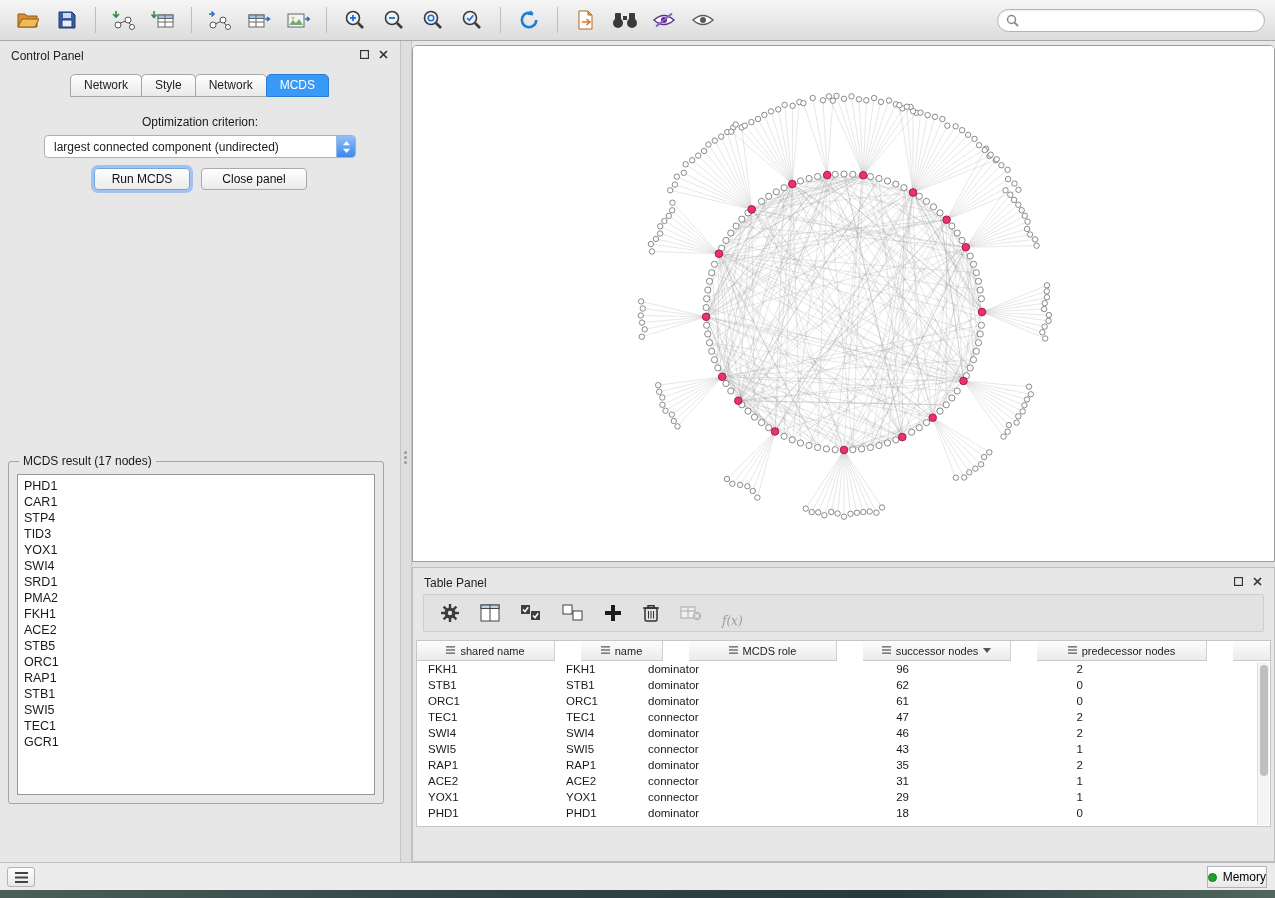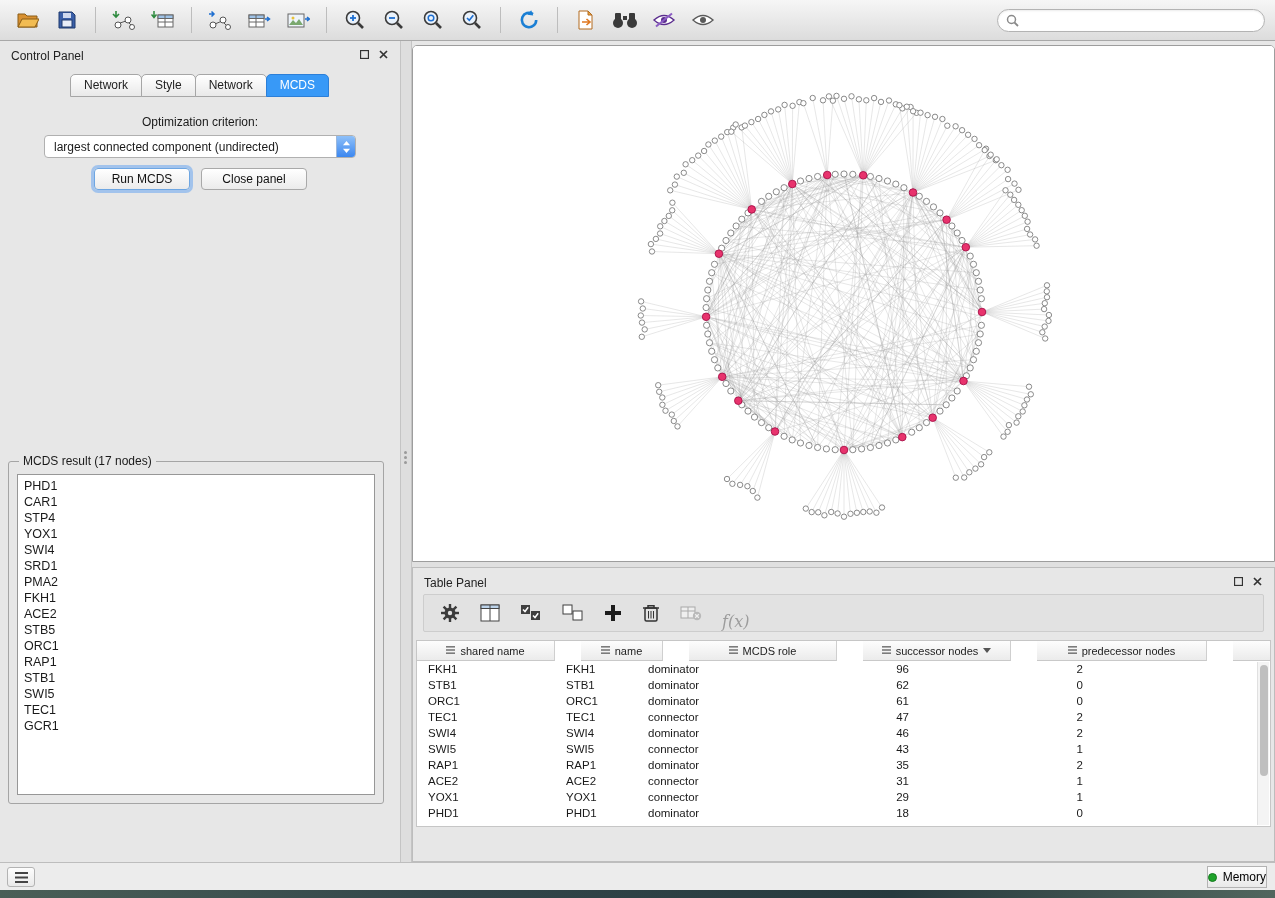--- a/index.html
+++ b/index.html
@@ -70,21 +70,21 @@
 
   .h-splitter { position:absolute; top:521px; left:0; width:863px; height:5px; background:#e0e0e0; }
 
   
   .table-panel { position:absolute; top:526px; left:0; width:863px; height:295px; background:#e7e7e7;
     border:1px solid #bdbdbd; }
   .tp-toolbar { position:absolute; top:26px; left:10px; right:10px; height:38px;
     background:#e2e2e2; border:1px solid #cdcdcd; border-radius:2px;
     display:flex; align-items:center; gap:20px; padding:0 16px; }
   .tp-tool { border:none; background:transparent; display:flex; align-items:center; justify-content:center; }
-  .fx { font-family:"DejaVu Serif","Liberation Serif",serif; font-style:italic; font-size:16px; color:#9c9c9c;margin-top:16px; }
+  .fx { font-family:"DejaVu Serif","Liberation Serif",serif; font-style:italic; font-size:12px; color:#9c9c9c;margin-top:16px; }
   .tp-table { position:absolute; top:72px; left:3px; right:3px; height:187px; background:#fff;
     border:1px solid #c6c6c6; overflow:hidden; }
   .thead { display:flex; height:20px;gap:26px; }
   .th { background:linear-gradient(#fdfdfd,#ebebeb); border-right:1px solid #cfcfcf; border-bottom:1px solid #c9c9c9;
     font-size:11px; display:flex; align-items:center; justify-content:center; gap:5px; color:#222; }
   .trow { display:flex; height:16px; }
   .td { font-size:11.5px; line-height:16px; white-space:nowrap; overflow:hidden; }
   .c0 { width:138px; } .c1 { width:82px; } .c2 { width:148px; } .c3 { width:148px; } .c4 { width:170px; }
   .cf { flex:1; border-right:none; }
   .td.c0,.td.c1,.td.c2 { padding-left:11px; text-align:left; }
@@ -283,20 +283,21 @@
         </span>
       </div>
       <button class="btn run">Run MCDS</button>
       <button class="btn closep">Close panel</button>
       <div class="fieldset">
         <span class="legend">MCDS result (17 nodes)</span>
         <div class="mcds-list">
             <div class="mcds-item">PHD1</div>
             <div class="mcds-item">CAR1</div>
             <div class="mcds-item">STP4</div>
+            <div class="mcds-item">TID3</div>
             <div class="mcds-item">YOX1</div>
             <div class="mcds-item">SWI4</div>
             <div class="mcds-item">SRD1</div>
             <div class="mcds-item">PMA2</div>
             <div class="mcds-item">FKH1</div>
             <div class="mcds-item">ACE2</div>
             <div class="mcds-item">STB5</div>
             <div class="mcds-item">ORC1</div>
             <div class="mcds-item">RAP1</div>
             <div class="mcds-item">STB1</div>

